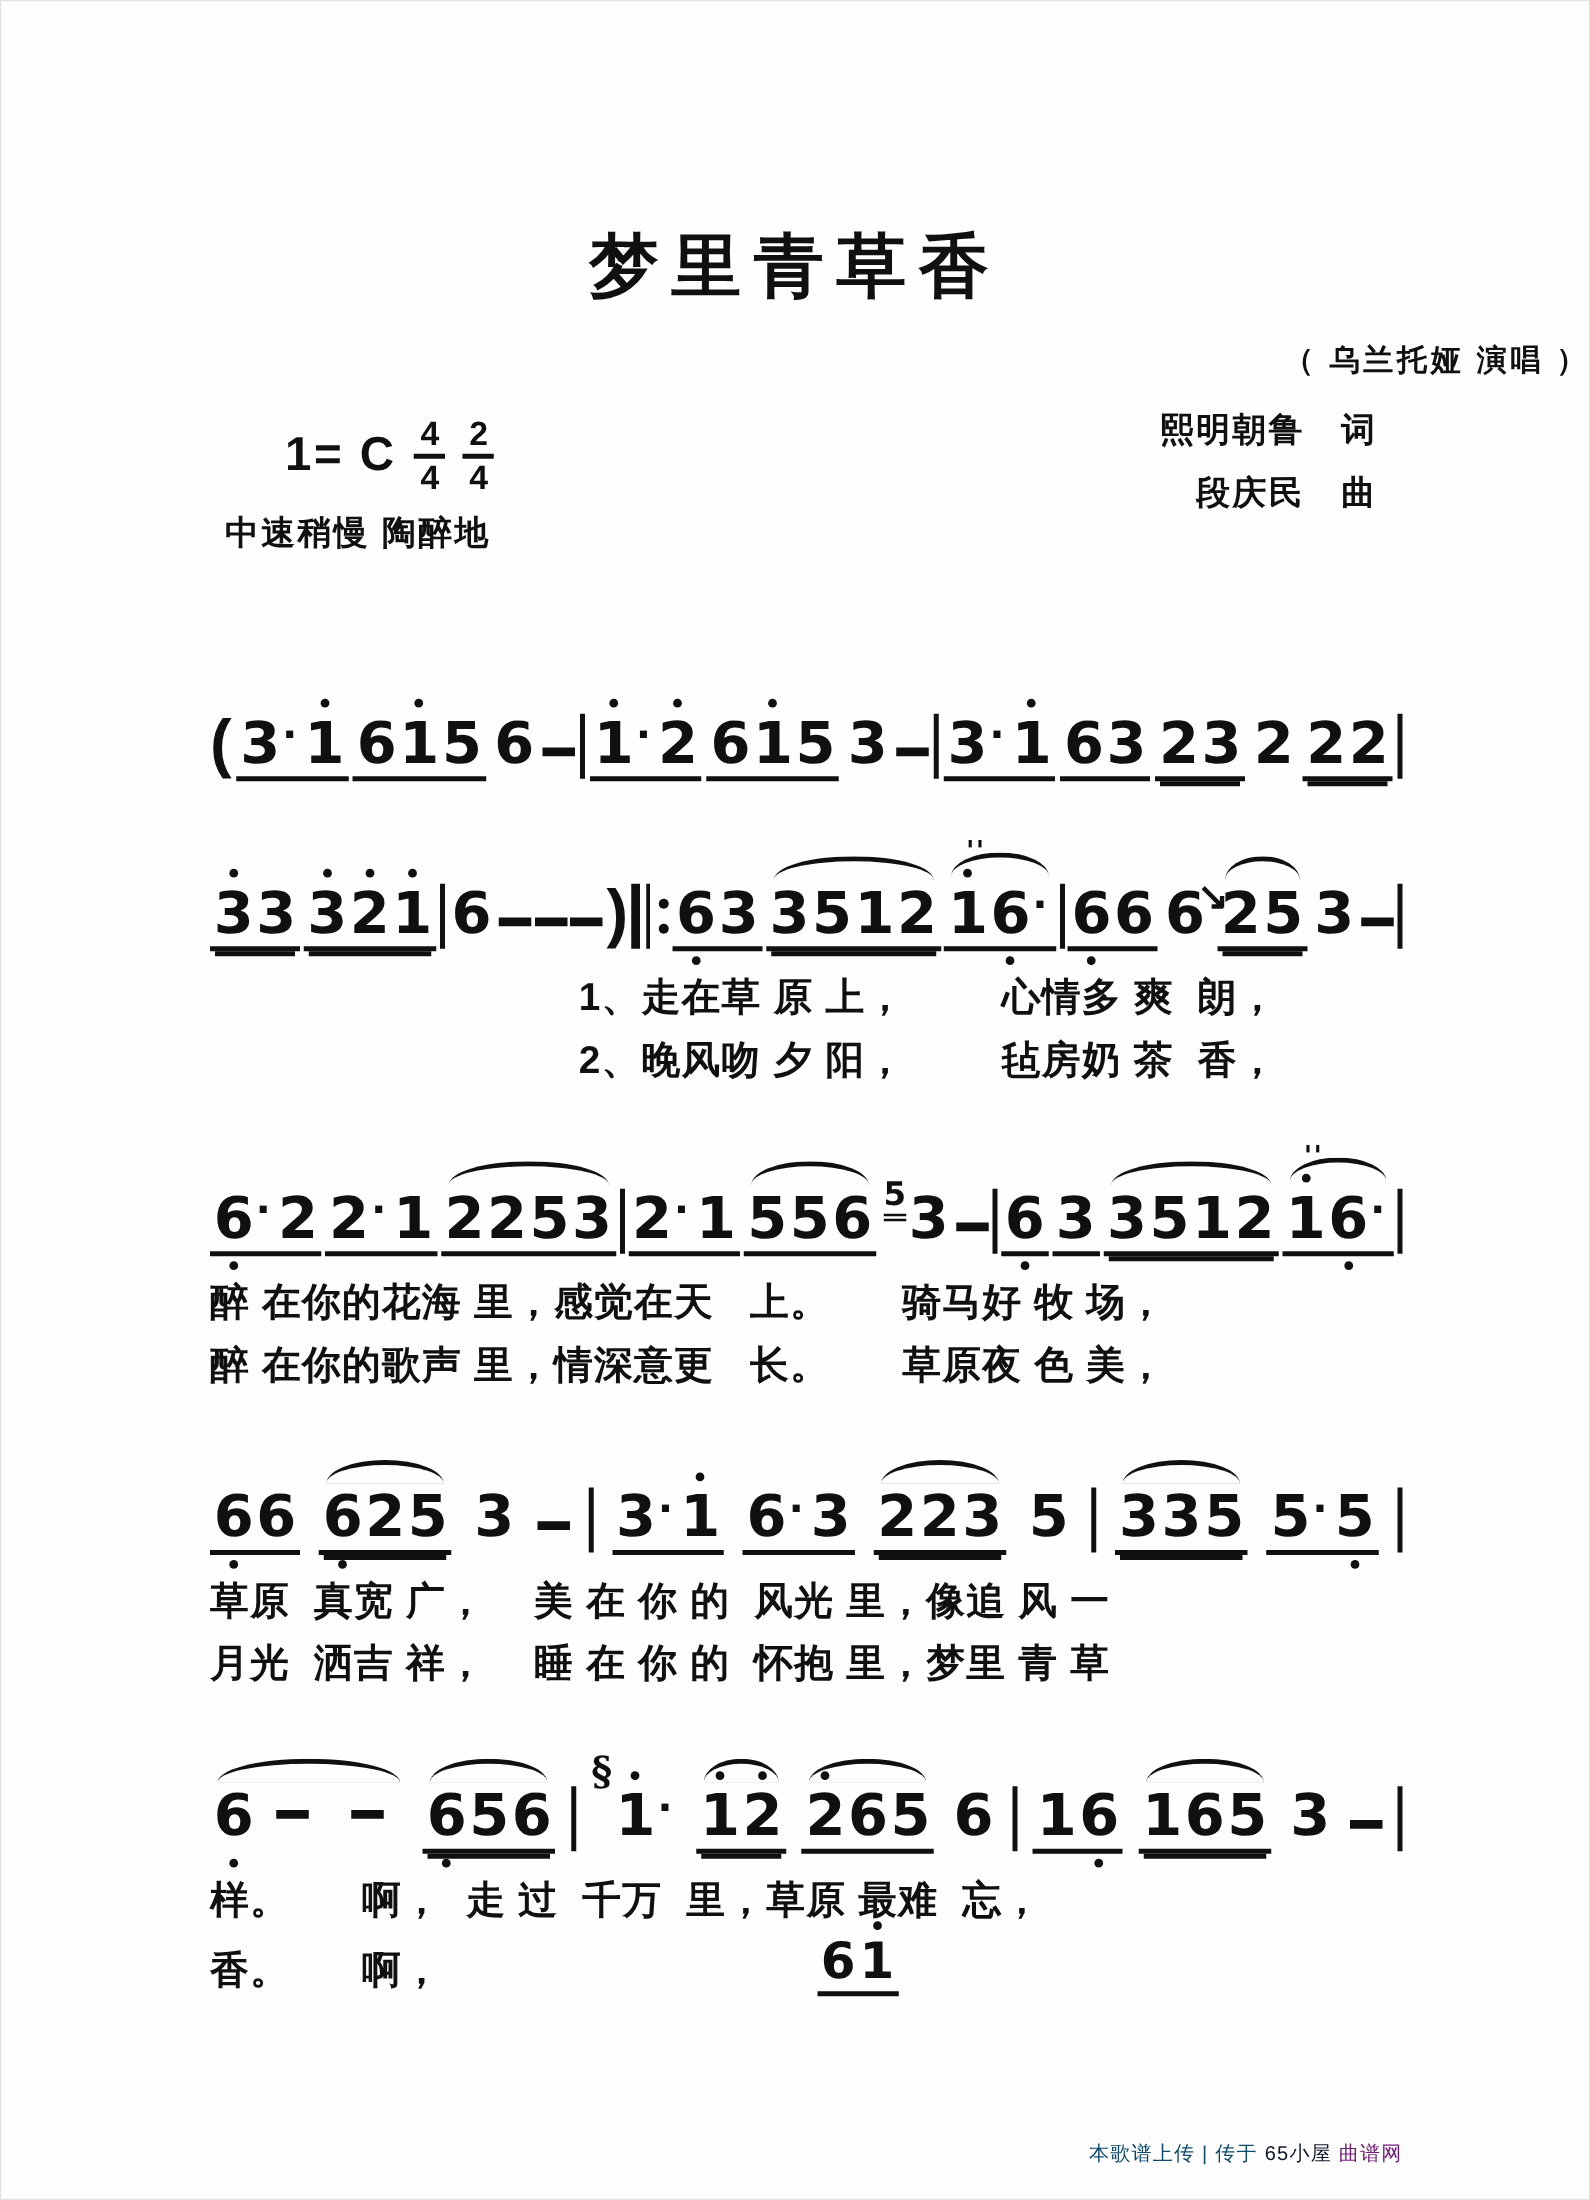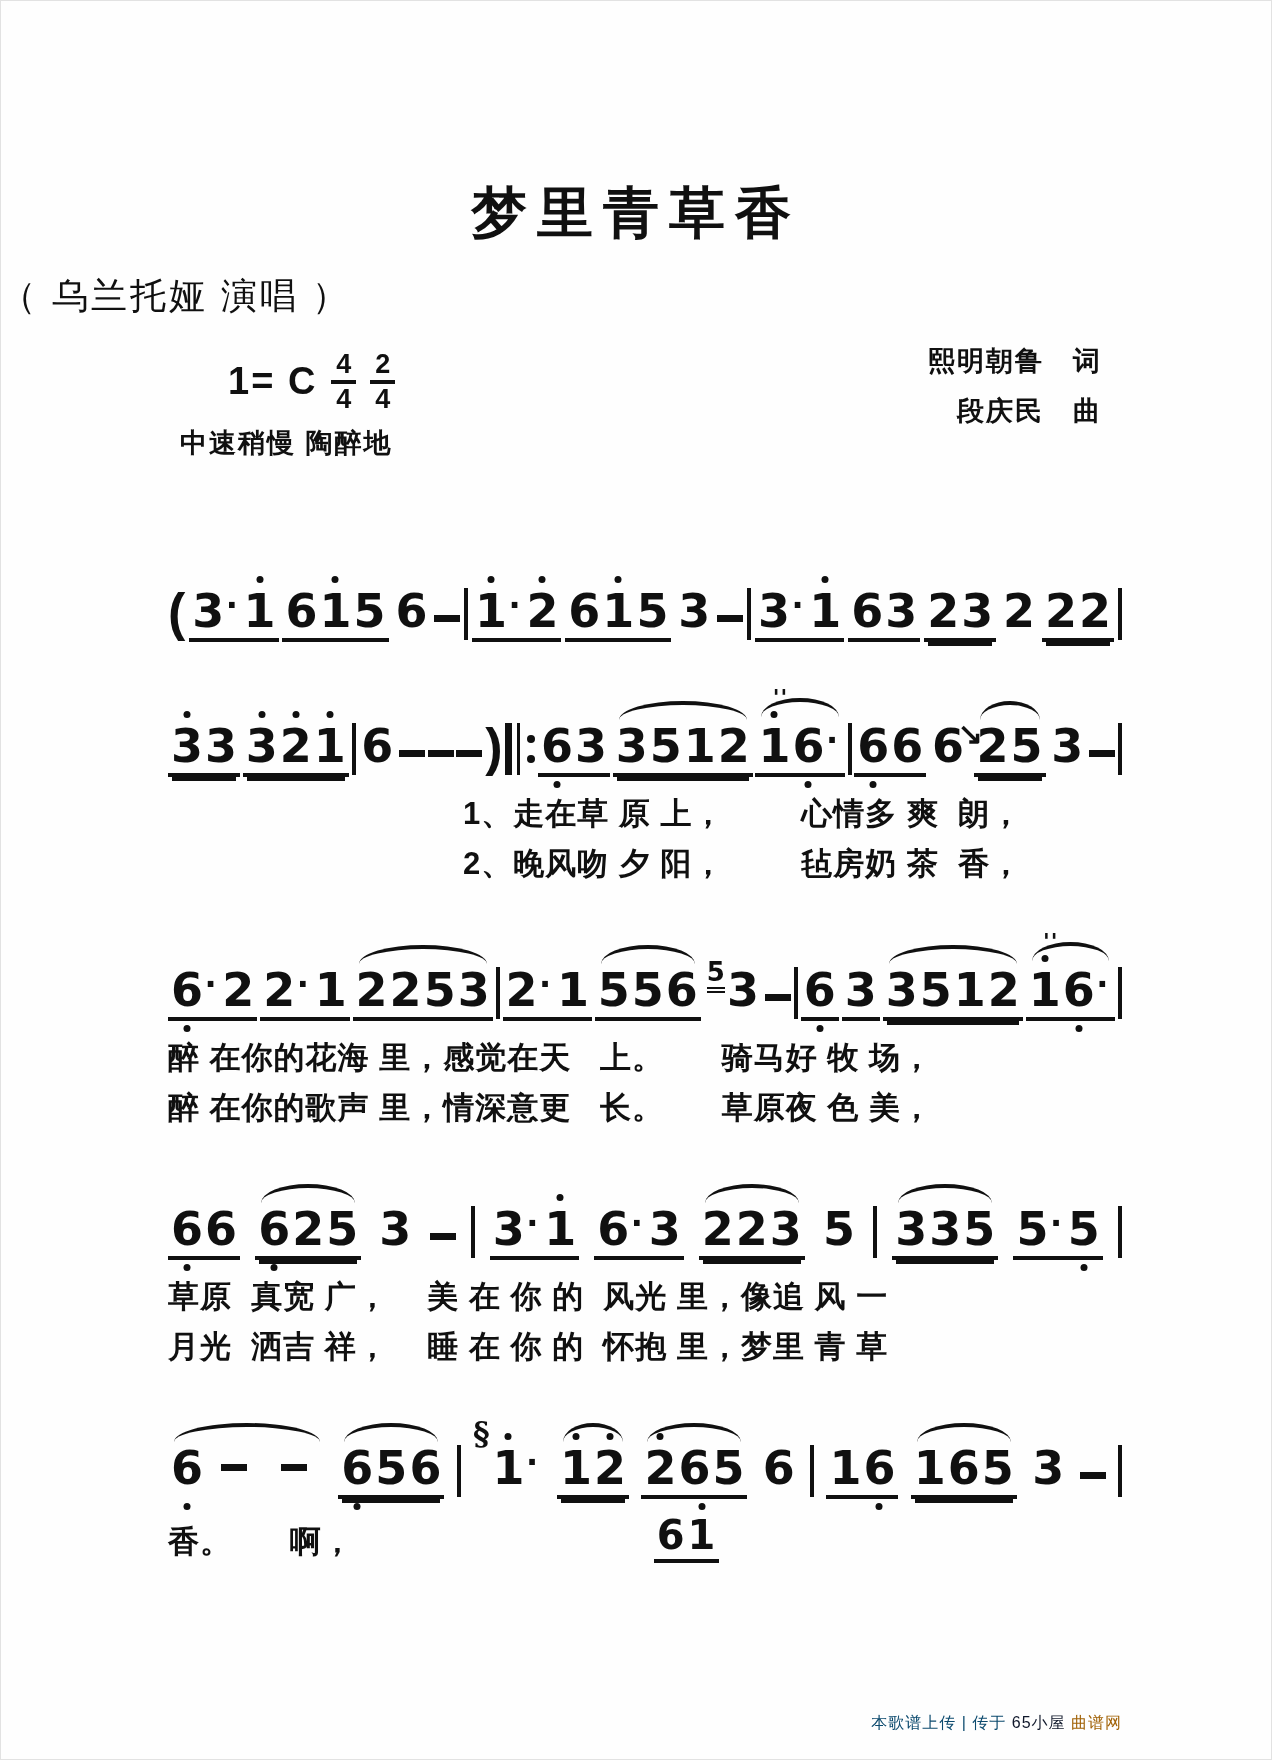--- a/index.html
+++ b/index.html
@@ -4,21 +4,21 @@
 <style>
   html,body{margin:0;padding:0;background:#888;}
   .page{
     position:relative;width:1272px;height:1760px;margin:0 auto;
     background:#fefefe;color:#101010;overflow:hidden;
     font-family:"Liberation Sans",sans-serif;
     box-shadow:inset 0 0 0 1px #e2e2e2;
   }
   
   .title{margin-top:182px;text-align:center;font-size:56px;font-weight:900;letter-spacing:10px;line-height:1.1;}
-  .subtitle{margin-top:28px;text-align:left;font-size:36px;font-weight:400;letter-spacing:3px;}
+  .subtitle{margin-top:28px;text-align:right;font-size:24px;font-weight:700;letter-spacing:3px;}
   .meta{position:relative;margin:30px 170px 0 180px;height:118px;}
   .keyrow{display:flex;align-items:center;gap:14px;font-size:38px;font-weight:900;margin-left:48px;}
   .keyrow .prefix{letter-spacing:2px;}
   .meter{display:inline-flex;flex-direction:column;align-items:center;font-size:27px;font-weight:900;line-height:1;}
   .meter .top{border-bottom:4px solid #101010;padding:0 5px 2px;margin-bottom:2px;}
   .meter .bot{padding:0 5px;}
   .tempo{margin-top:12px;font-size:27px;font-weight:900;letter-spacing:2px;}
   .credits{position:absolute;right:0;top:-14px;text-align:right;font-size:27px;font-weight:700;line-height:1.85;letter-spacing:2px;}
   
   .score{margin:0 150px 0 168px;}
@@ -553,19 +553,20 @@
             </span>
           </span>
           <span class="grp ul0">
             <span class="note">
               <span class="digit">3</span>
             </span>
           </span>
           <span class="dashblk"></span>
           <span class="bar"></span>
         </div>
+        <div class="lyrics-row"><span class="lyric-text">样。      啊，  走 过  千万  里，草原 最难  忘，</span></div>
         <div class="lyrics-row"><span class="lyric-text">香。      啊，</span><span class="grp ul1 frag" style="margin-left: 300px;"><span class="note"><span class="digit">6</span></span><span class="note"><span class="digit">1<i class="dot-hi"></i></span></span></span></div>
       </div>
     </div>
 
-  <div class="watermark"><span class="wm-part" style="color: #0c4a6e;">本歌谱上传 | 传于 </span><span class="wm-part" style="color: #0f172a;">65小屋 </span><span class="wm-part" style="color: #a16207;">曲谱网</span></div>
+  <div class="watermark"><span class="wm-part" style="color: #0c4a6e;">本歌谱上传 | 传于 </span><span class="wm-part" style="color: #0f172a;">65小屋 </span><span class="wm-part" style="color: #701a75;">曲谱网</span></div>
 
 </div>
 
 </body></html>

